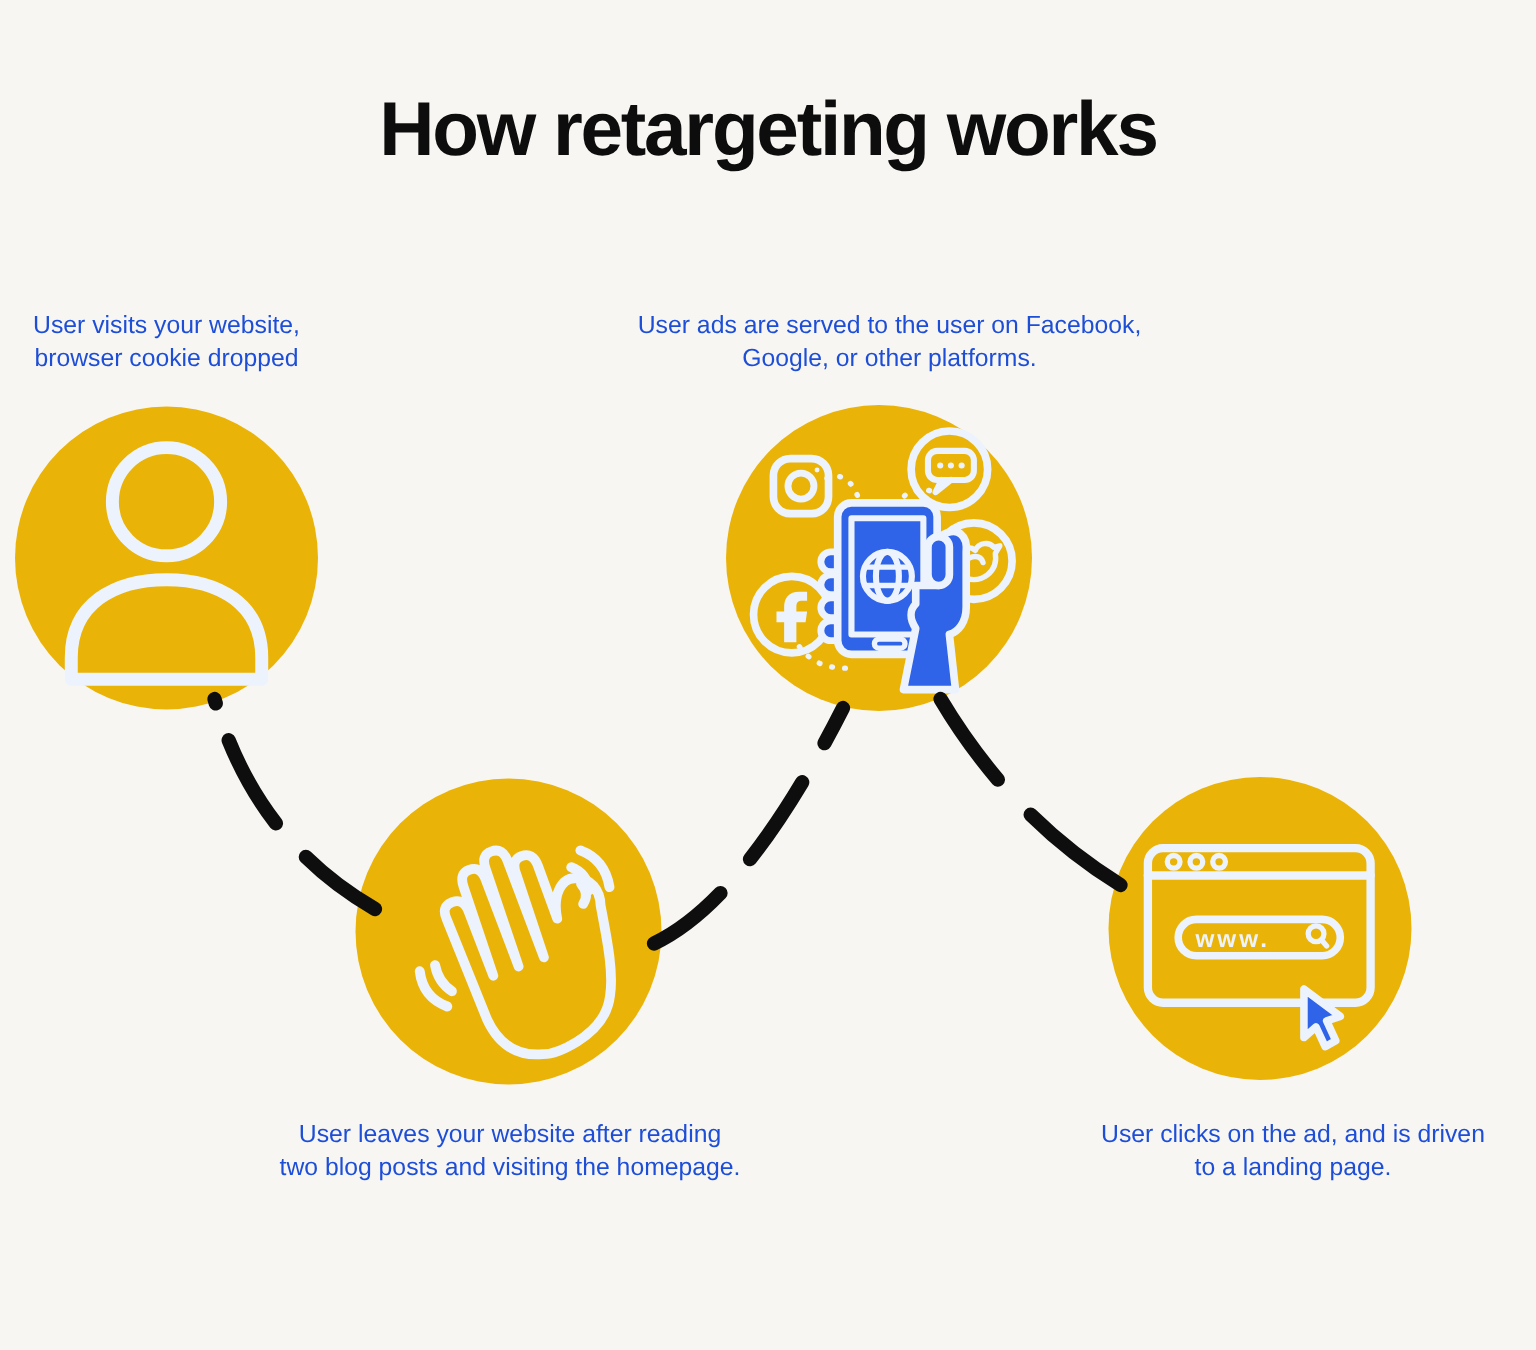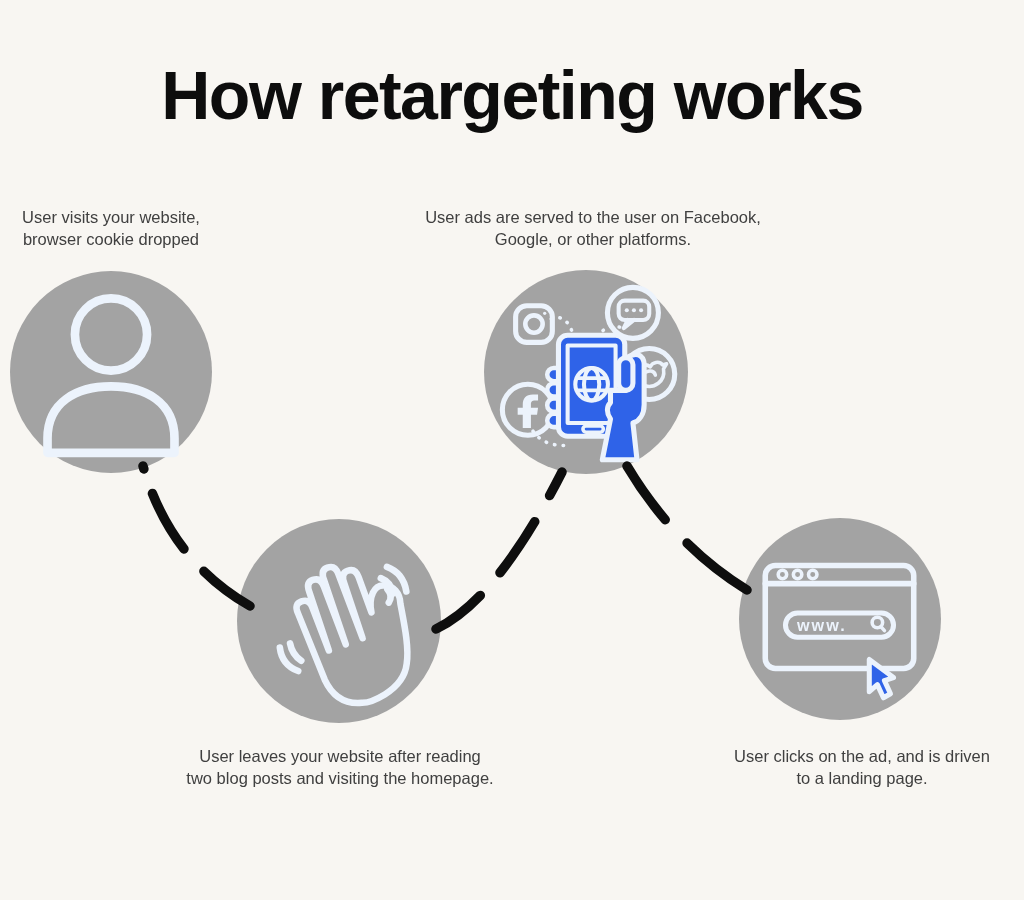--- a/index.html
+++ b/index.html
@@ -3,34 +3,34 @@
 <meta charset="utf-8">
 <style>
   html,body{margin:0;padding:0;}
   body{
     width:1024px;height:900px;position:relative;overflow:hidden;
     background:#f8f6f2;color:#1c1c1c;
     font-family:"Liberation Sans",sans-serif;
   }
   .title{
     position:absolute;top:56px;left:0;width:1024px;margin:0;
-    text-align:center;font-size:68px;font-weight:800;letter-spacing:-1.5px;
+    text-align:center;font-size:51px;font-weight:800;letter-spacing:-1.5px;
     color:#0d0d0d;
   }
   .caption{
     position:absolute;font-size:16.5px;line-height:22px;text-align:center;
-    white-space:pre-line;color:#404040;
+    white-space:pre-line;color:#1d4ed8;
   }
   #cap-1{left:0px;   top:206px; width:222px;}
   #cap-2{left:393px; top:206px; width:400px;}
   #cap-3{left:150px; top:745px; width:380px;text-align:center;}
   #cap-4{left:702px; top:745px; width:320px;}
   .bubble{
     position:absolute;width:202px;height:202px;border-radius:50%;
-    background:#a3a3a3;z-index:1;
+    background:#eab308;z-index:1;
   }
   #circle-1{left:10px;  top:271px;}
   #circle-2{left:237px; top:519px; width:204px;height:204px;}
   #circle-3{left:484px; top:270px; width:204px;height:204px;}
   #circle-4{left:739px; top:518px;}
   .bubble svg{display:block;width:100%;height:100%;}
   #connector-layer{
     position:absolute;left:0;top:0;width:1024px;height:900px;
     z-index:5;pointer-events:none;
   }

